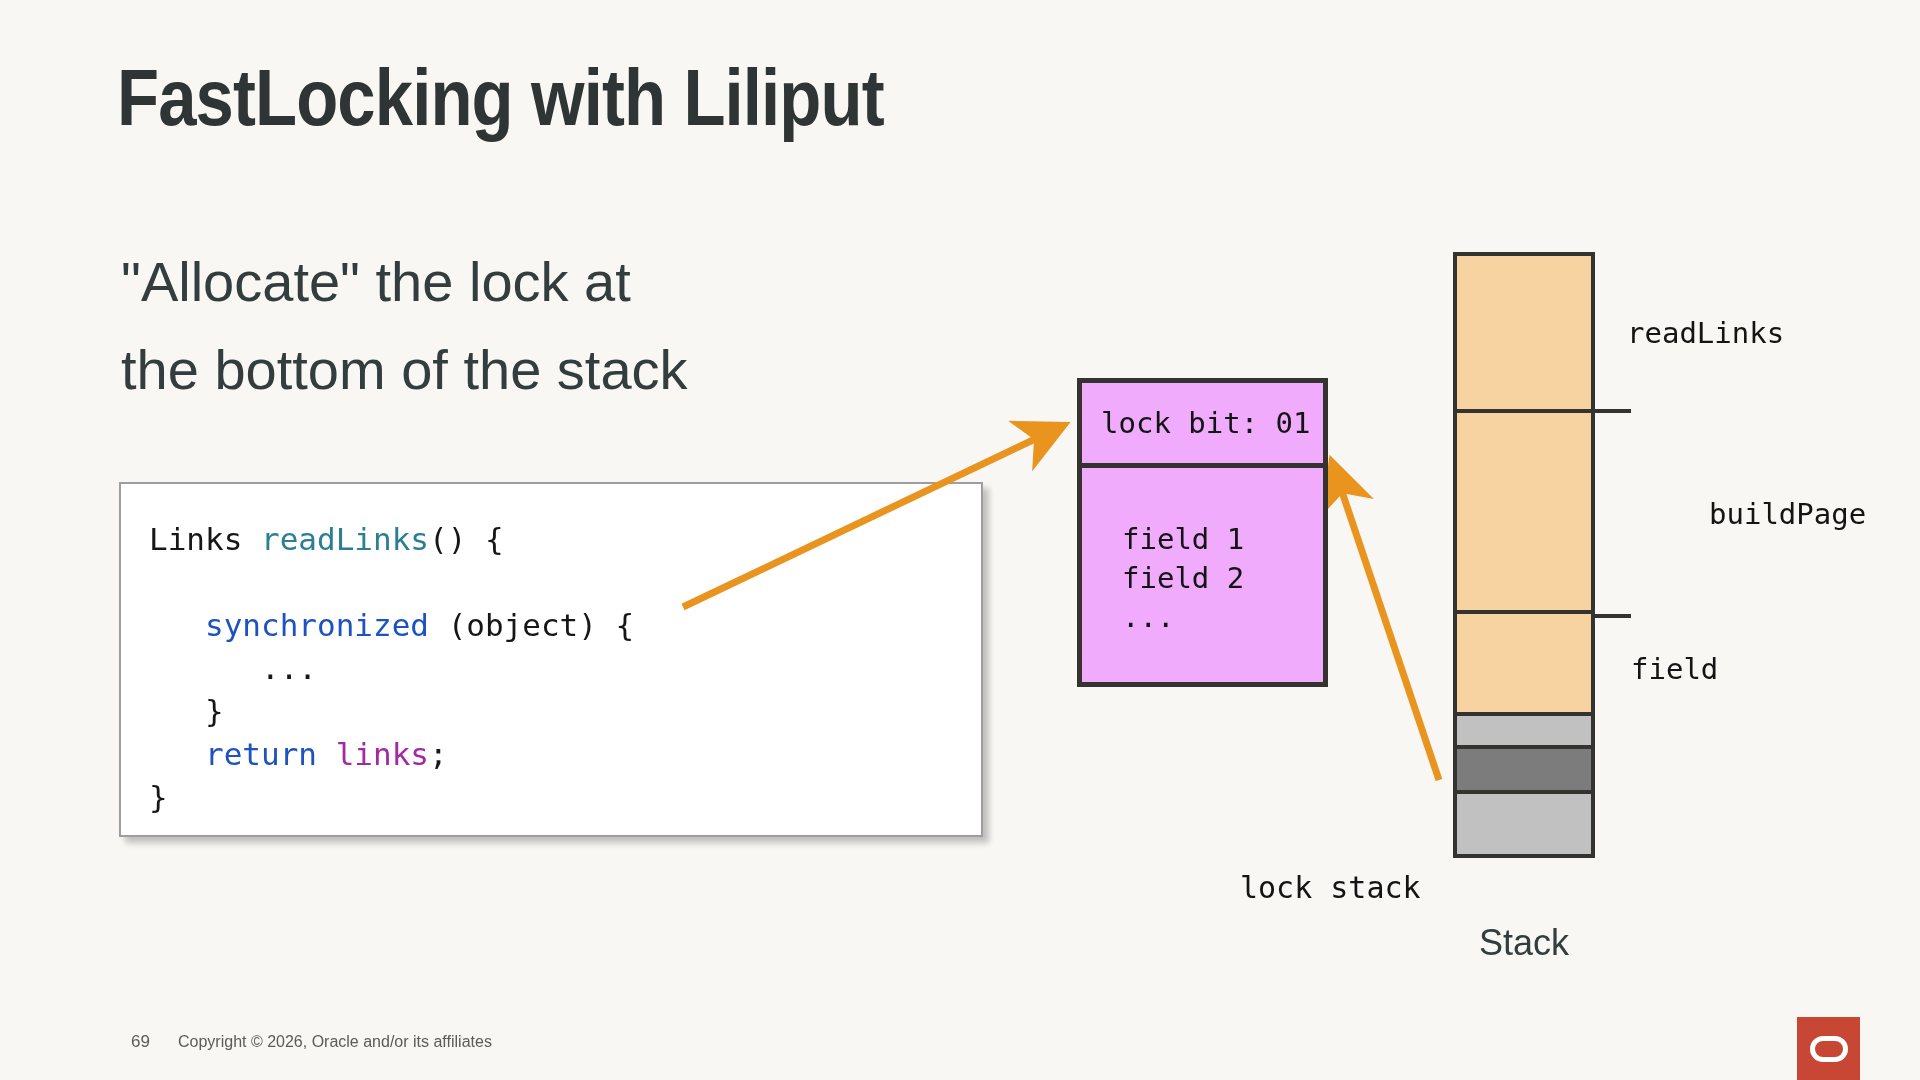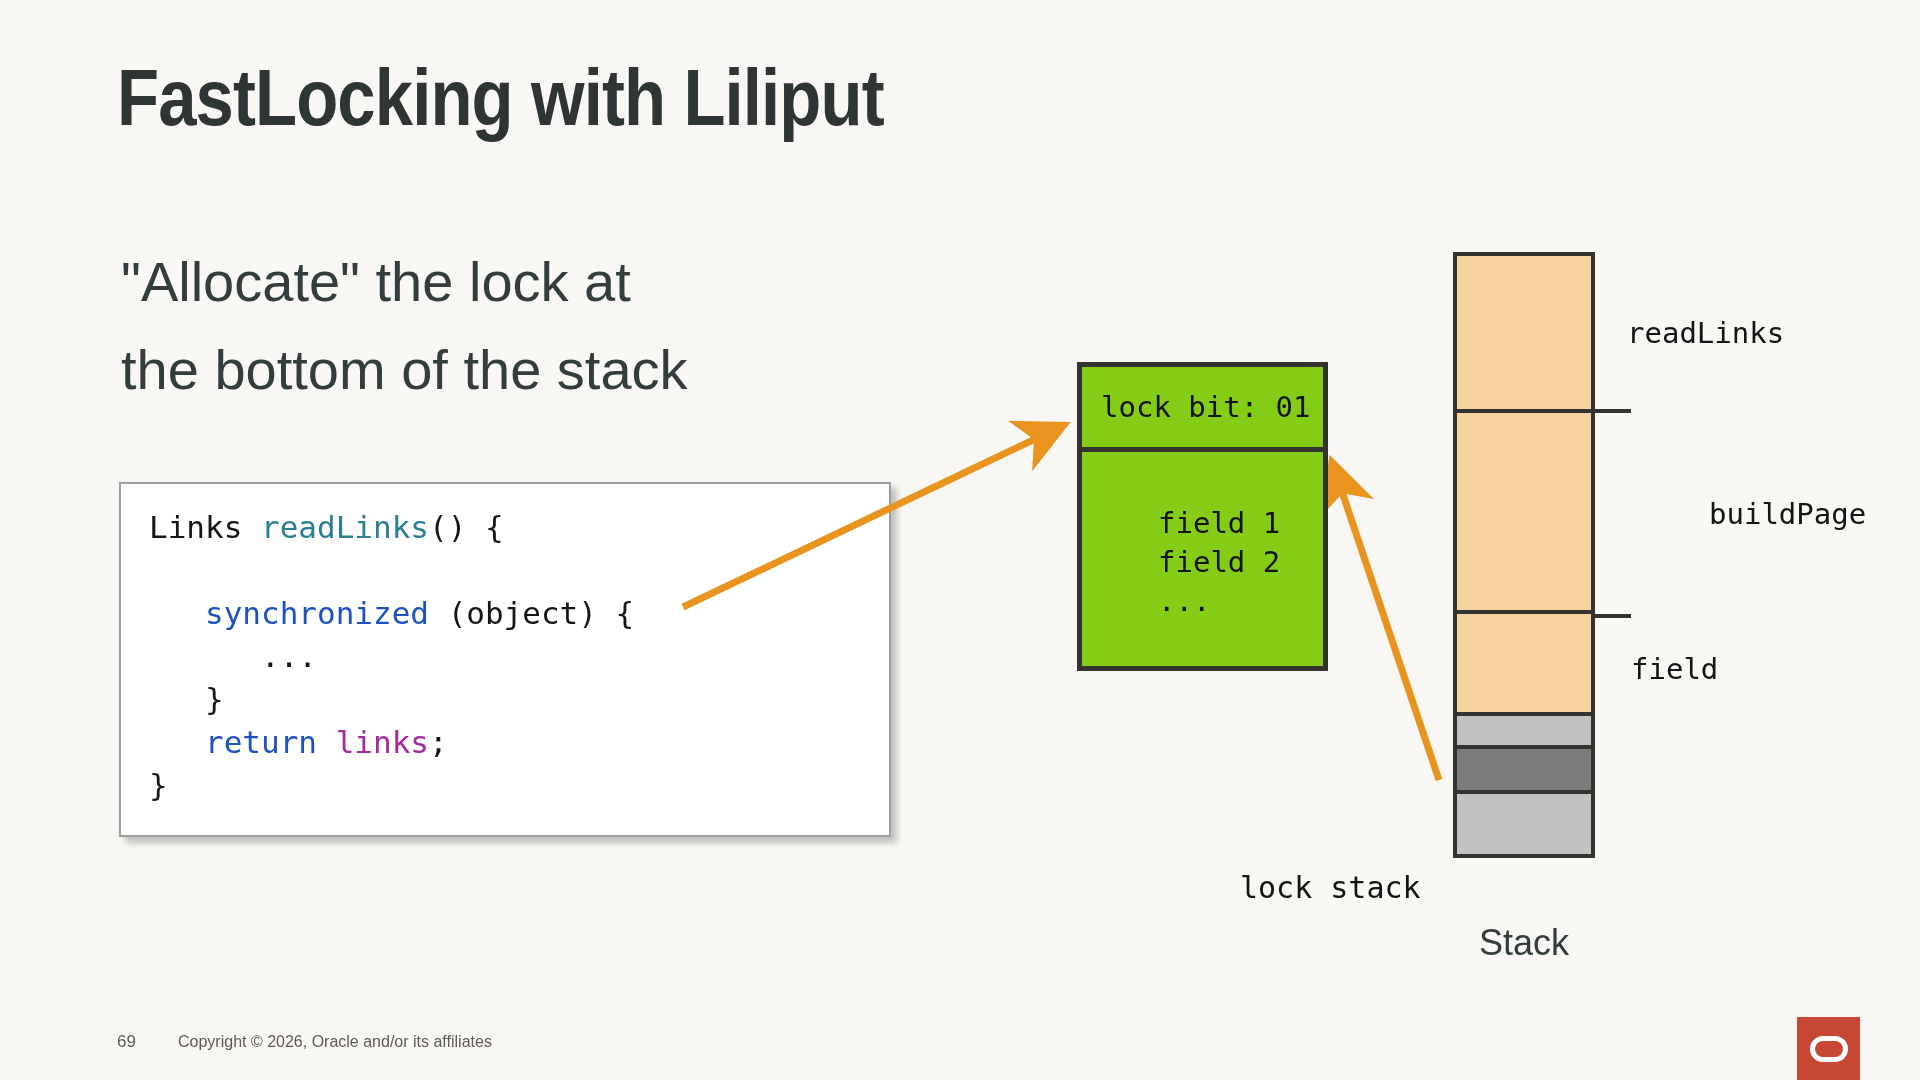--- a/index.html
+++ b/index.html
@@ -16,48 +16,48 @@
     letter-spacing:-1px;white-space:nowrap;
     transform:scaleX(.86);transform-origin:left top;
   }
   .subtitle{
     position:absolute;left:121px;top:238px;
     font-size:56px;line-height:1.58;color:var(--inkSoft,#333d3d);
     white-space:nowrap;
   }
 
   .code-box{
-    position:absolute;left:119px;top:482px;width:772px;height:355px;
+    position:absolute;left:119px;top:482px;width:864px;height:355px;
     background:#ffffff;border:2px solid var(--codeBorder,#9e9e9e);
     box-shadow:6px 6px 6px rgba(0,0,0,.22);
-    padding:22px 0 0 28px;
+    padding:34px 0 0 28px;
     font-family:"DejaVu Sans Mono","Liberation Mono",monospace;
     font-size:31px;line-height:43px;color:var(--codeInk,#161616);
   }
   .code-line{white-space:pre;}
   .tok-plain{color:var(--codeInk,#161616);}
   .tok-type{color:var(--codeTeal,#2b7f91);}
   .tok-keyword{color:var(--codeBlue,#1d52c0);}
   .tok-var{color:var(--codePurple,#a12ba1);}
 
   .arrow-layer{position:absolute;left:0;top:0;width:1920px;height:1080px;pointer-events:none;}
   .arrow-layer line{stroke:var(--arrow,#e8941f);stroke-width:7;}
   .arrow-layer marker path{fill:var(--arrow,#e8941f);}
 
   .heap-box{
-    position:absolute;left:1077px;top:362px;width:251px;height:309px;
-    background:#84cc16;border:5px solid var(--border,#35332f);
+    position:absolute;left:1077px;top:378px;width:251px;height:309px;
+    background:#f0abfc;border:5px solid var(--border,#35332f);
     font-family:"DejaVu Sans Mono","Liberation Mono",monospace;
     font-size:29px;color:#141414;
   }
   .heap-header{
     height:85px;border-bottom:5px solid var(--border,#35332f);
     display:flex;align-items:center;padding-left:19px;white-space:pre;
   }
-  .heap-fields{padding:52px 0 0 40px;line-height:39px;white-space:pre;margin-left:36px;}
+  .heap-fields{padding:52px 0 0 40px;line-height:39px;white-space:pre;}
 
   .stack-box{
     position:absolute;left:1453px;top:252px;width:142px;
     border:4px solid var(--border,#35332f);
   }
   .stack-seg{width:100%;}
   .stack-seg + .stack-seg{border-top:4px solid var(--border,#35332f);}
 
   .mono-label{
     position:absolute;font-family:"DejaVu Sans Mono","Liberation Mono",monospace;
@@ -71,21 +71,21 @@
     font-size:30px;color:#141414;margin-top:39px;
   }
   .caption{
     position:absolute;top:922px;font-size:36px;color:var(--inkSoft,#333d3d);
     text-align:center;
   }
   .caption.gc{left:1077px;width:251px;}
   .caption.stack{left:1453px;width:142px;}
 
   .footer{position:absolute;left:0;top:1028px;width:1920px;height:52px;color:var(--footerInk,#5e5a55);}
-  .page-number{position:absolute;left:117px;top:4px;font-size:17px;}
+  .page-number{position:absolute;left:131px;top:4px;font-size:17px;}
   .copyright{position:absolute;left:178px;top:5px;font-size:16px;letter-spacing:0;}
 
   .oracle-logo{
     position:absolute;left:1797px;top:1017px;width:63px;height:63px;
     background:var(--oracleRed,#c74634);
     display:flex;align-items:center;justify-content:center;
   }
   .oracle-o{
     width:38px;height:26px;border:5px solid #ffffff;border-radius:13px;
   }

